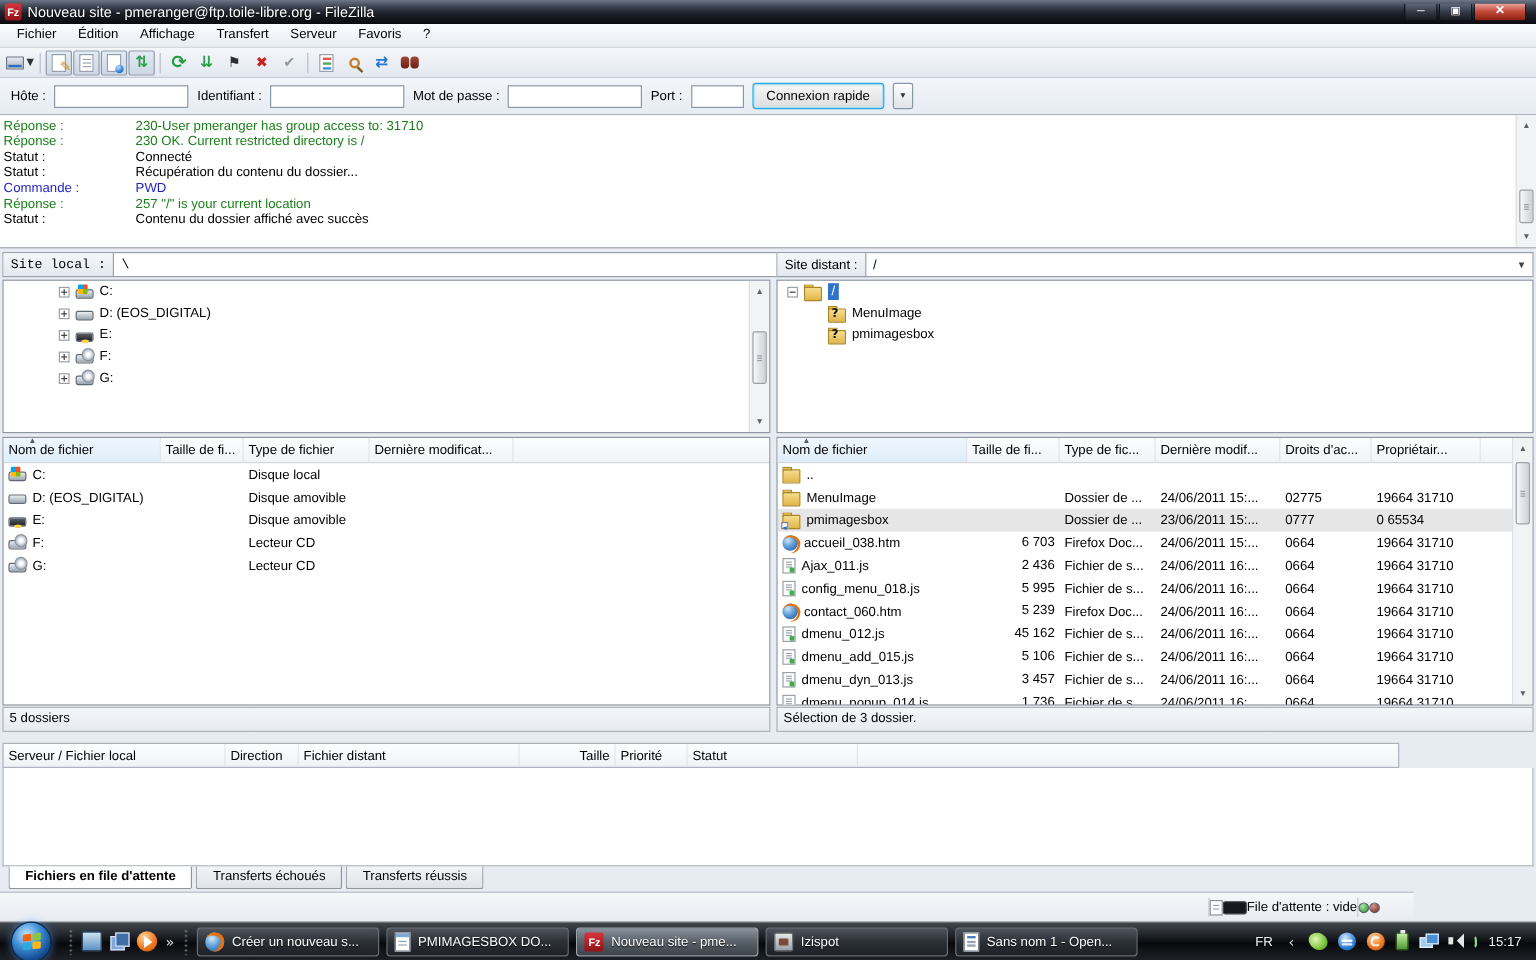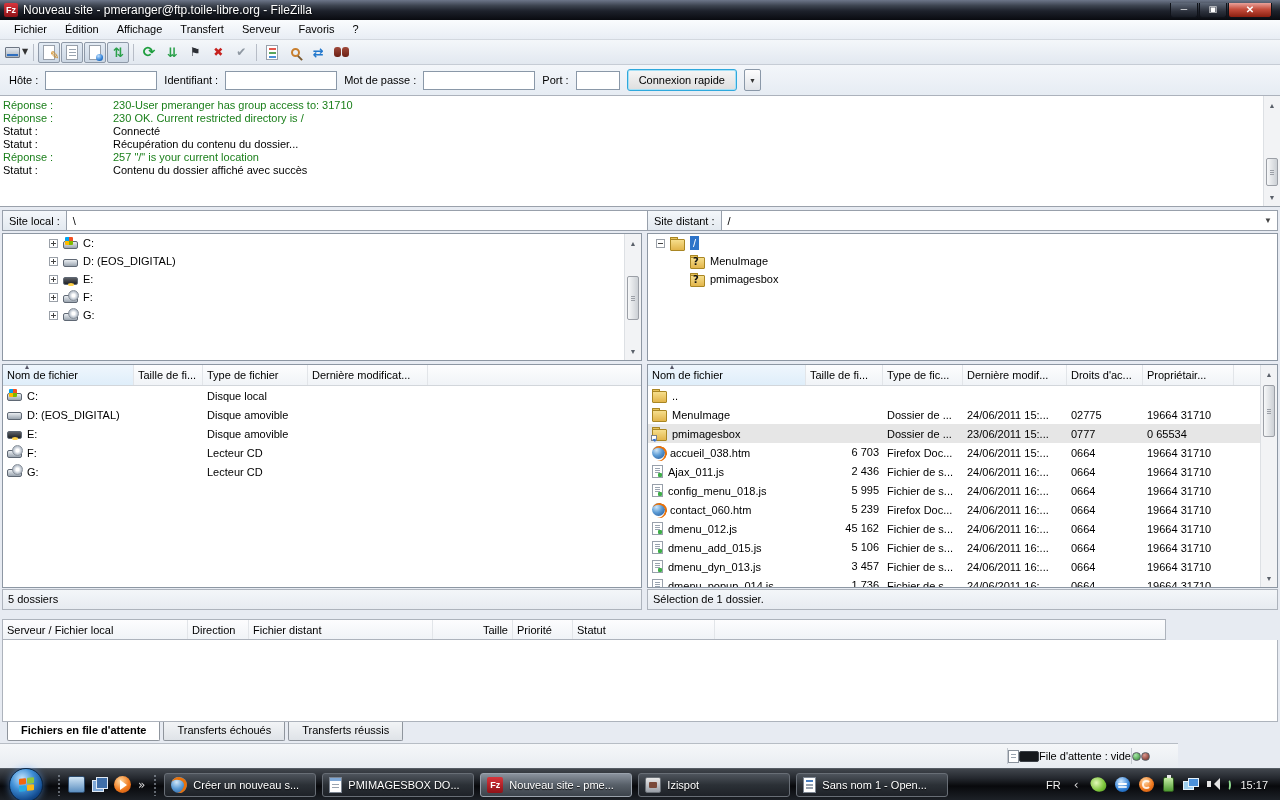--- a/index.html
+++ b/index.html
@@ -311,35 +311,39 @@
     </div>
   <div class="log-row">
       <span class="log-label k-status">Statut :</span>
       <span class="k-status">Connecté</span>
     </div>
   <div class="log-row">
       <span class="log-label k-status">Statut :</span>
       <span class="k-status">Récupération du contenu du dossier...</span>
     </div>
   <div class="log-row">
+      <span class="log-label k-command">Commande :</span>
+      <span class="k-command">PWD</span>
+    </div>
+  <div class="log-row">
       <span class="log-label k-response">Réponse :</span>
       <span class="k-response">257 "/" is your current location</span>
     </div>
   <div class="log-row">
       <span class="log-label k-status">Statut :</span>
       <span class="k-status">Contenu du dossier affiché avec succès</span>
     </div>
   <div class="vsb">
     <span class="sb-up">▲</span>
     <span class="sb-thumb" style="top:62px;height:28px;"></span>
     <span class="sb-dn">▼</span>
   </div>
 </div>
 
-<div class="combo-row" style="left:2px;top:210px;width:722px;">
+<div class="combo-row" style="left:2px;top:210px;width:722px;font-family:Liberation Mono, monospace;">
   <span class="combo-label">Site local :</span>
   <span class="combo-val">\</span>
   <span class="combo-arrow">▼</span>
 </div>
 
 <div class="panel" style="left:2px;top:233px;width:640px;height:128px;">
   <div class="tree-row" style="padding-left:46px;">
     <span class="exp plus"></span>
     <span class="fi fi-drive win"></span>
     <span>C:</span>
@@ -587,21 +591,21 @@
     <span class="lcell rc5">0664</span>
     <span class="lcell rc6">19664 31710</span>
   </div>
   <div class="vsb">
     <span class="sb-up">▲</span>
     <span class="sb-thumb" style="top:20px;height:52px;"></span>
     <span class="sb-dn">▼</span>
   </div>
 </div>
 
-<div class="pane-status" style="left:647px;top:589px;width:631px;">Sélection de 1 dossier.</div>
+<div class="pane-status" style="left:647px;top:589px;width:631px;">Sélection de 3 dossier.</div>
 
 <div id="queue-head">
   <span class="hcell qc1">Serveur / Fichier local</span>
   <span class="hcell qc2">Direction</span>
   <span class="hcell qc3">Fichier distant</span>
   <span class="hcell qc4">Taille</span>
   <span class="hcell qc5">Priorité</span>
   <span class="hcell qc6">Statut</span>
   <span class="hfill"></span>
 </div>

